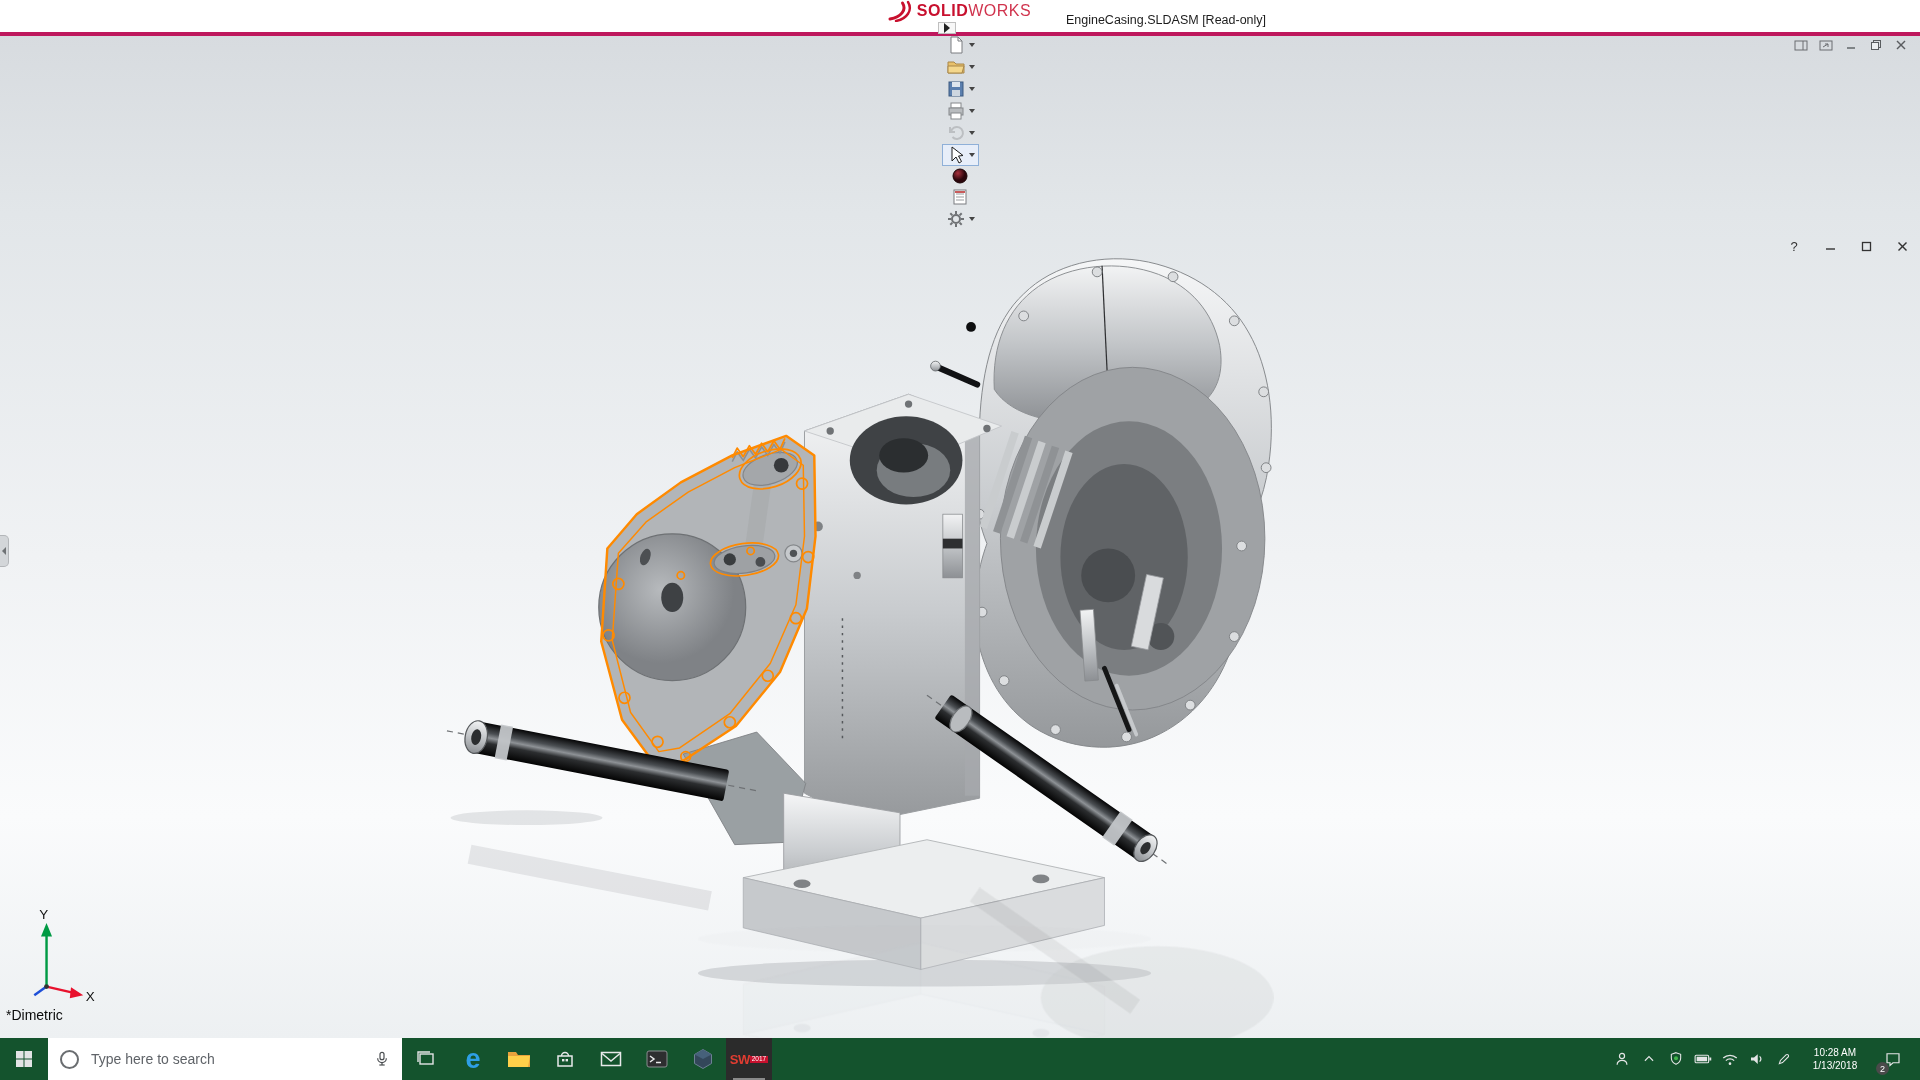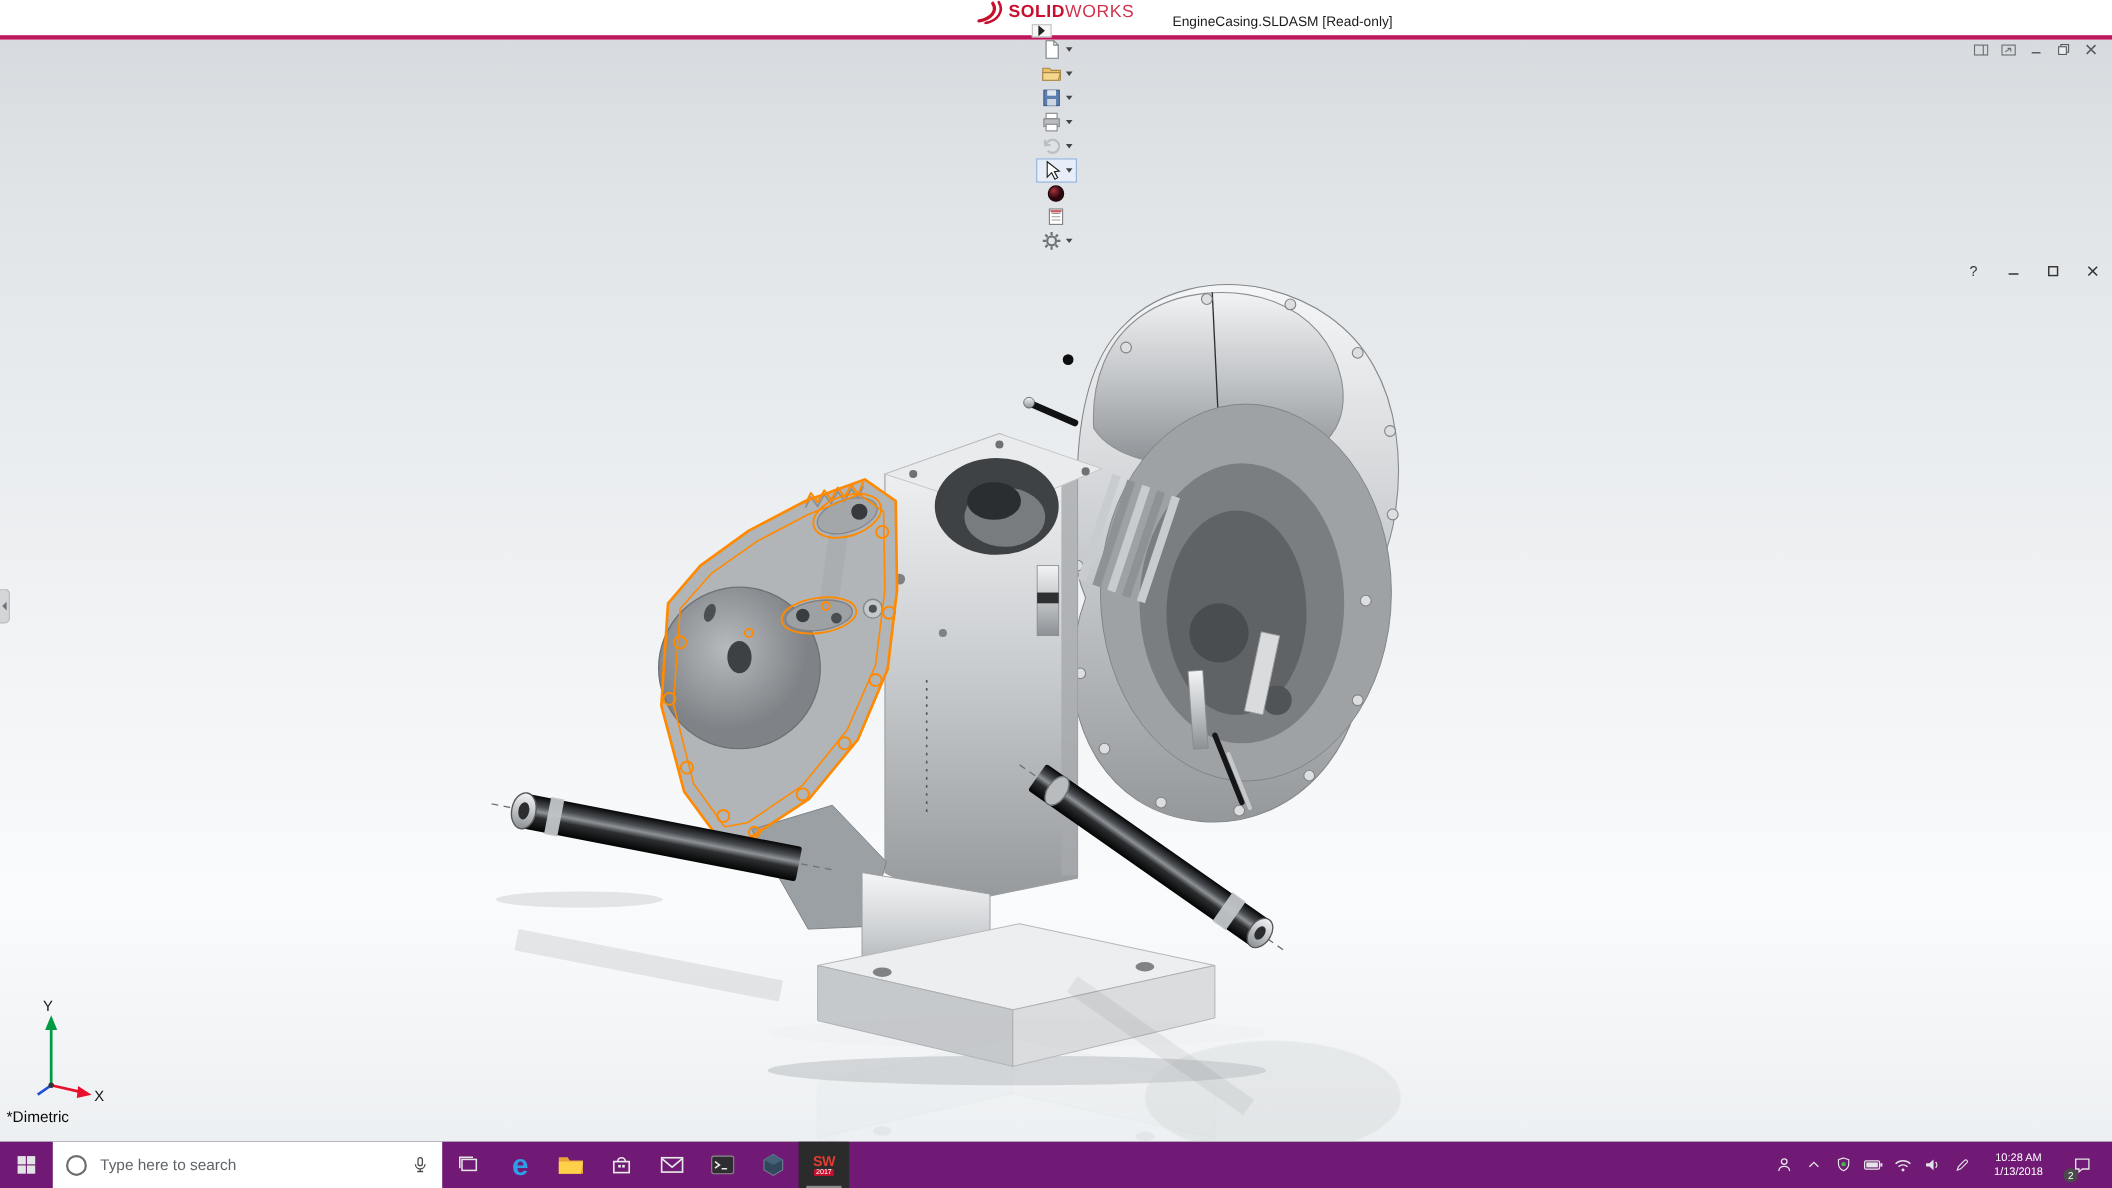--- a/index.html
+++ b/index.html
@@ -33,34 +33,34 @@
   .child-controls{position:absolute;top:6px;right:12px;display:flex;gap:10px;z-index:5;}
   .child-btn{width:15px;height:14px;display:flex;align-items:center;justify-content:center;}
   .orientation-label{position:absolute;left:6px;bottom:15px;font-size:14px;color:#0a0a0a;z-index:6;}
   .left-tab{position:absolute;left:0;top:503px;width:8px;height:30px;background:#d3d6d9;
     border:1px solid #b3b6b9;border-left:none;border-radius:0 5px 5px 0;z-index:5;display:flex;
     align-items:center;justify-content:center;}
   .left-tab .tri{width:0;height:0;border-right:4px solid #6f7275;border-top:4px solid transparent;
     border-bottom:4px solid transparent;}
 
   
-  .taskbar{position:absolute;left:0;bottom:0;width:1920px;height:42px;background:#701a75;
+  .taskbar{position:absolute;left:0;bottom:0;width:1920px;height:42px;background:#14532d;
     display:flex;align-items:stretch;z-index:40;}
   .tb-item{width:48px;display:flex;align-items:center;justify-content:center;flex:0 0 auto;}
   .search-box{width:330px;background:#ffffff;display:flex;align-items:center;gap:10px;
     padding:0 12px;flex:0 0 auto;}
   .cortana-ring{width:15px;height:15px;border:2px solid #6a6d70;border-radius:50%;flex:0 0 auto;}
   .search-input{flex:1;border:none;outline:none;background:transparent;font-size:14px;color:#333;
     font-family:"Liberation Sans",sans-serif;}
   .search-input::placeholder{color:#5f6368;}
   .app-btn{width:46px;display:flex;align-items:center;justify-content:center;position:relative;flex:0 0 auto;}
   .app-btn.active{background:#2b2b2b;}
   .app-btn.active::after{content:"";position:absolute;left:7px;right:7px;bottom:0;height:2px;background:#8a8a8a;}
   .edge-e{font-size:27px;font-weight:bold;color:#2e9fe6;line-height:1;}
-  .sw-tile{display:flex;flex-direction:column;align-items:center;line-height:1;}
+  .sw-tile{display:flex;flex-direction:row;align-items:center;line-height:1;}
   .sw-tile .sw{color:#e03c31;font-weight:bold;font-size:13px;letter-spacing:-.5px;}
   .sw-tile .yr{color:#ffffff;background:#c8102e;font-size:6.5px;padding:0 2px;margin-top:1px;}
   .tray{margin-left:auto;display:flex;align-items:center;flex:0 0 auto;}
   .tray-icon{width:27px;height:42px;display:flex;align-items:center;justify-content:center;}
   .clock{width:76px;text-align:center;color:#ffffff;font-size:10px;line-height:1.35;}
   .action-center{width:40px;height:42px;display:flex;align-items:center;justify-content:center;position:relative;}
   .ac-badge{position:absolute;left:3px;bottom:5px;min-width:13px;height:13px;border-radius:50%;
     background:#4a4a4a;color:#fff;font-size:9px;display:flex;align-items:center;justify-content:center;}
   .show-desktop{width:6px;border-left:1px solid #3a3a3a;}
 </style>

